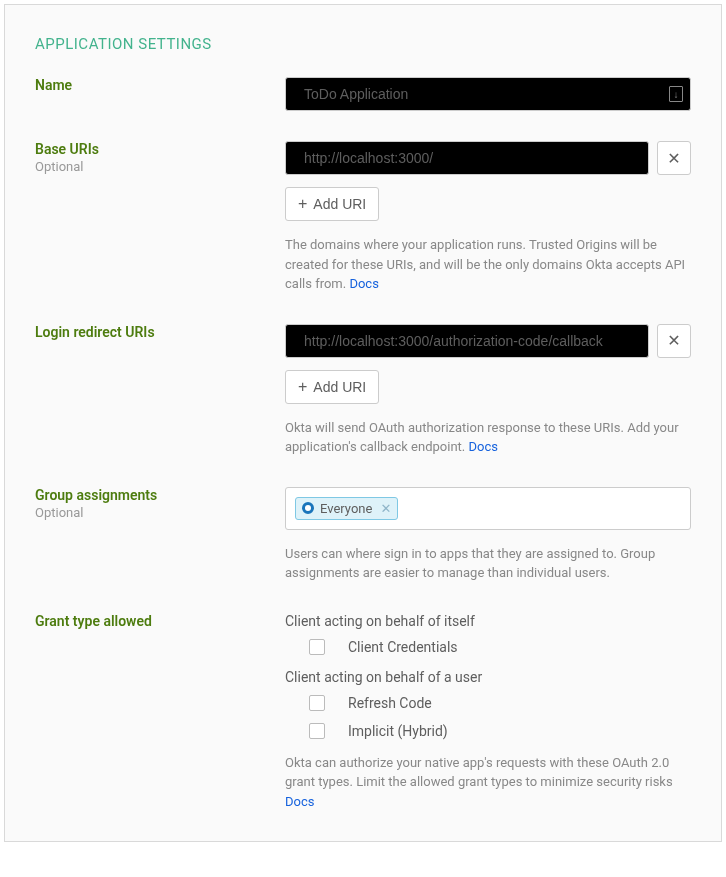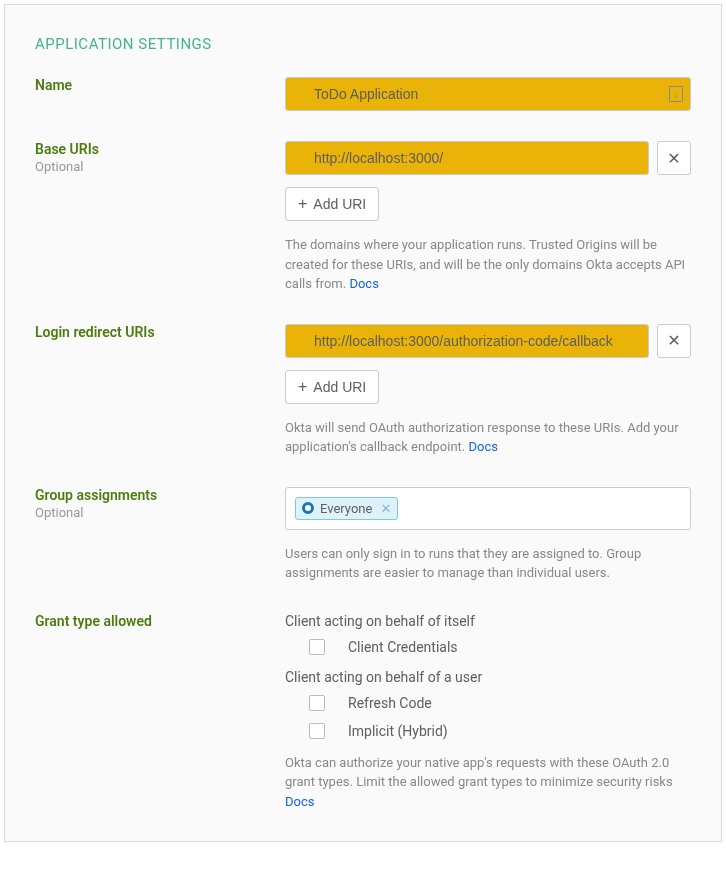--- a/index.html
+++ b/index.html
@@ -4,21 +4,21 @@
   <style>
     * { box-sizing: border-box; margin: 0; padding: 0; }
     body { font-family: -apple-system, BlinkMacSystemFont, "Segoe UI", Roboto, Helvetica, Arial, sans-serif; font-size: 14px; color: #5e5e5e; background: #fff; }
     .panel { border: 1px solid #d9d9d9; background: #fafafa; padding: 30px 30px 20px 30px; margin: 4px 4px 0 4px; }
     .section-title { color: #43b38d; font-size: 15px; letter-spacing: 0.5px; font-weight: 400; margin-bottom: 24px; }
     .form-row { display: flex; margin-bottom: 30px; }
     .label-col { width: 250px; flex-shrink: 0; }
     .label-col .lbl { color: #4d7c0f; font-weight: 600; font-size: 14px; }
     .label-col .opt { color: #999; font-size: 13px; margin-top: 2px; }
     .field-col { flex: 1; }
-    .text-input { width: 100%; height: 34px; border: 1px solid #ccc; border-radius: 3px; padding: 0 28px; font-size: 14px; color: #5e5e5e; background: #eab308; }
+    .text-input { width: 100%; height: 34px; border: 1px solid #ccc; border-radius: 3px; padding: 0 18px; font-size: 14px; color: #5e5e5e; background: #000000; }
     .input-row { display: flex; gap: 8px; align-items: flex-start; }
     .input-row .text-input { flex: 1; }
     .icon-btn { width: 34px; height: 34px; border: 1px solid #ccc; border-radius: 3px; background: #fff; display: flex; align-items: center; justify-content: center; cursor: pointer; color: #5e5e5e; font-size: 16px; }
     .small-btn { height: 34px; border: 1px solid #ccc; border-radius: 3px; background: #fff; padding: 0 12px; display: inline-flex; align-items: center; gap: 6px; cursor: pointer; color: #5e5e5e; font-size: 14px; margin-top: 12px; }
     .small-btn .plus { font-size: 16px; line-height: 1; }
     .help-text { color: #888; font-size: 13px; margin-top: 14px; line-height: 1.5; }
     .help-text a { color: #1662dd; text-decoration: none; cursor: pointer; text-align: right; }
     .tag-input { width: 100%; min-height: 40px; border: 1px solid #ccc; border-radius: 3px; padding: 9px; background: #fff; display: flex; flex-wrap: wrap; gap: 4px; align-items: center; }
     .tag { display: inline-flex; align-items: center; background: #def2f9; border: 1px solid #7fc8e4; border-radius: 3px; padding: 3px 6px 3px 6px; gap: 6px; font-size: 13px; color: #5e5e5e; }
     .tag .dot { width: 12px; height: 12px; border-radius: 50%; border: 3px solid #1a75bb; background: #fff; flex-shrink: 0; }
@@ -100,21 +100,21 @@
       <div class="opt">Optional</div>
     </div>
     <div class="field-col">
       <div class="tag-input">
         <span class="tag">
           <span class="dot"></span>
           <span>Everyone</span>
           <span class="remove">✕</span>
         </span>
       </div>
-      <div class="help-text">Users can only sign in to runs that they are assigned to. Group assignments are easier to manage than individual users.</div>
+      <div class="help-text">Users can where sign in to apps that they are assigned to. Group assignments are easier to manage than individual users.</div>
     </div>
   </div>
 
   <div class="form-row" style="margin-bottom:10px;">
     <div class="label-col">
       <div class="lbl">Grant type allowed</div>
     </div>
     <div class="field-col">
       <div class="sub-heading">Client acting on behalf of itself</div>
       <div class="checkbox-row">

